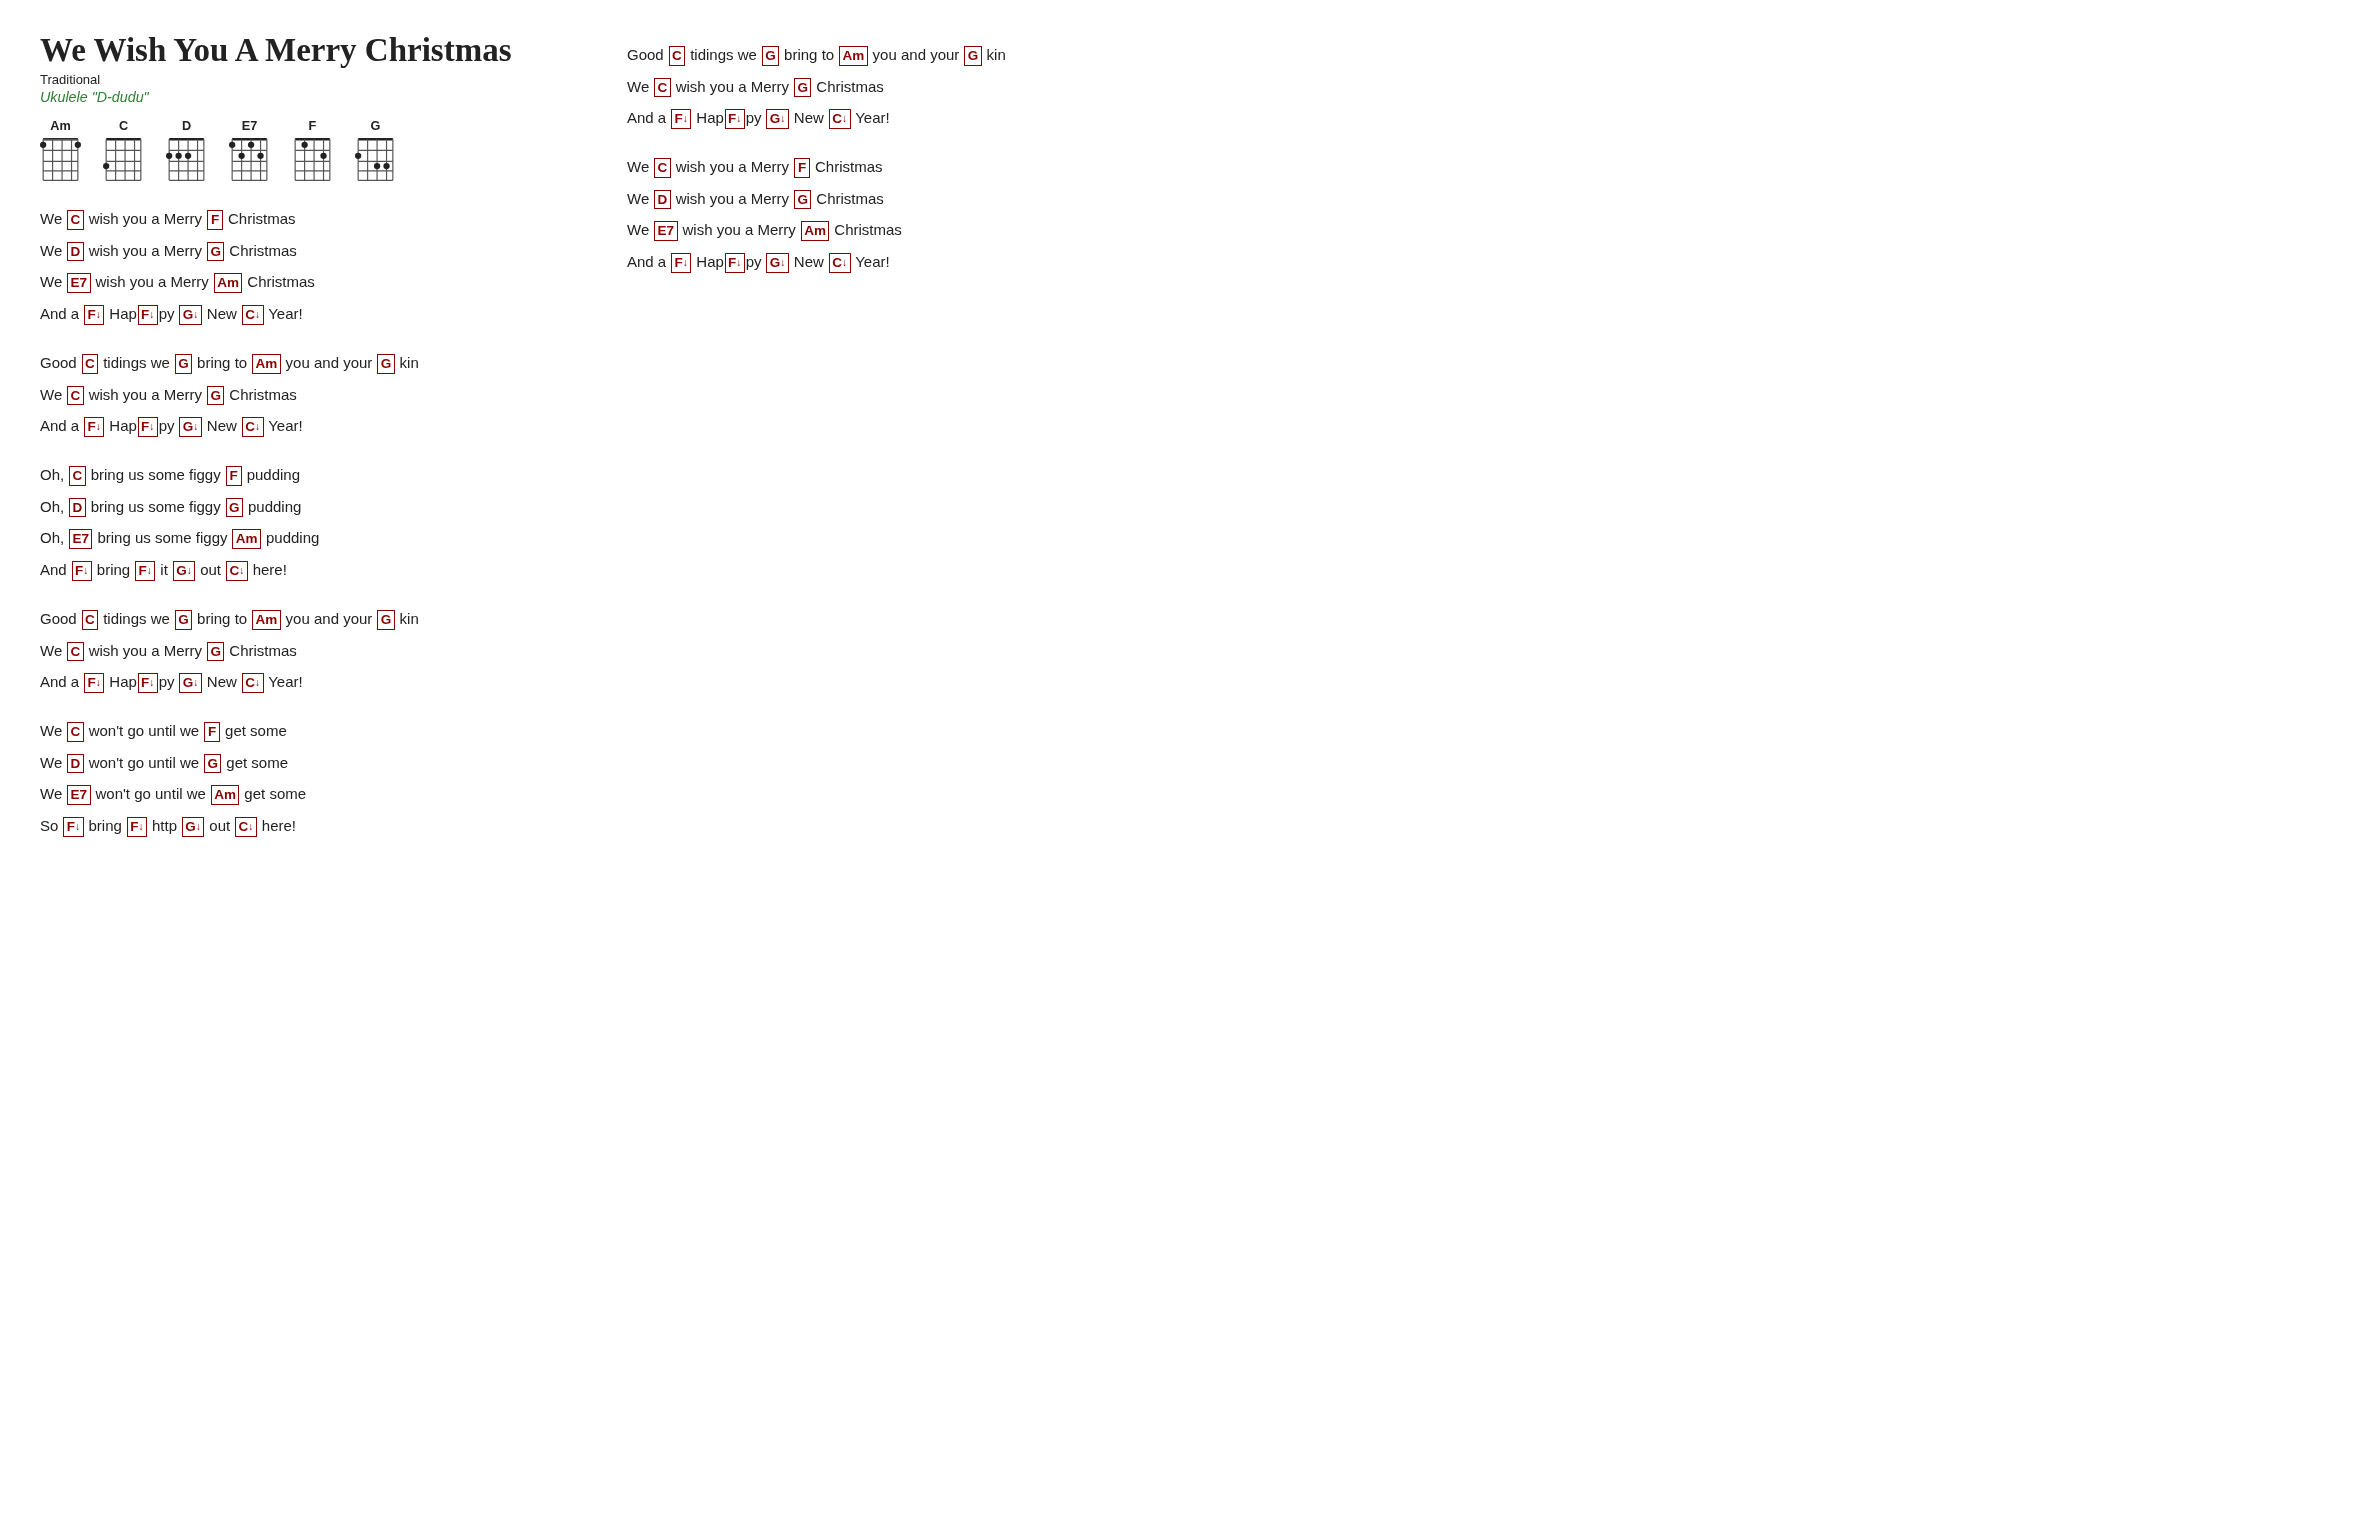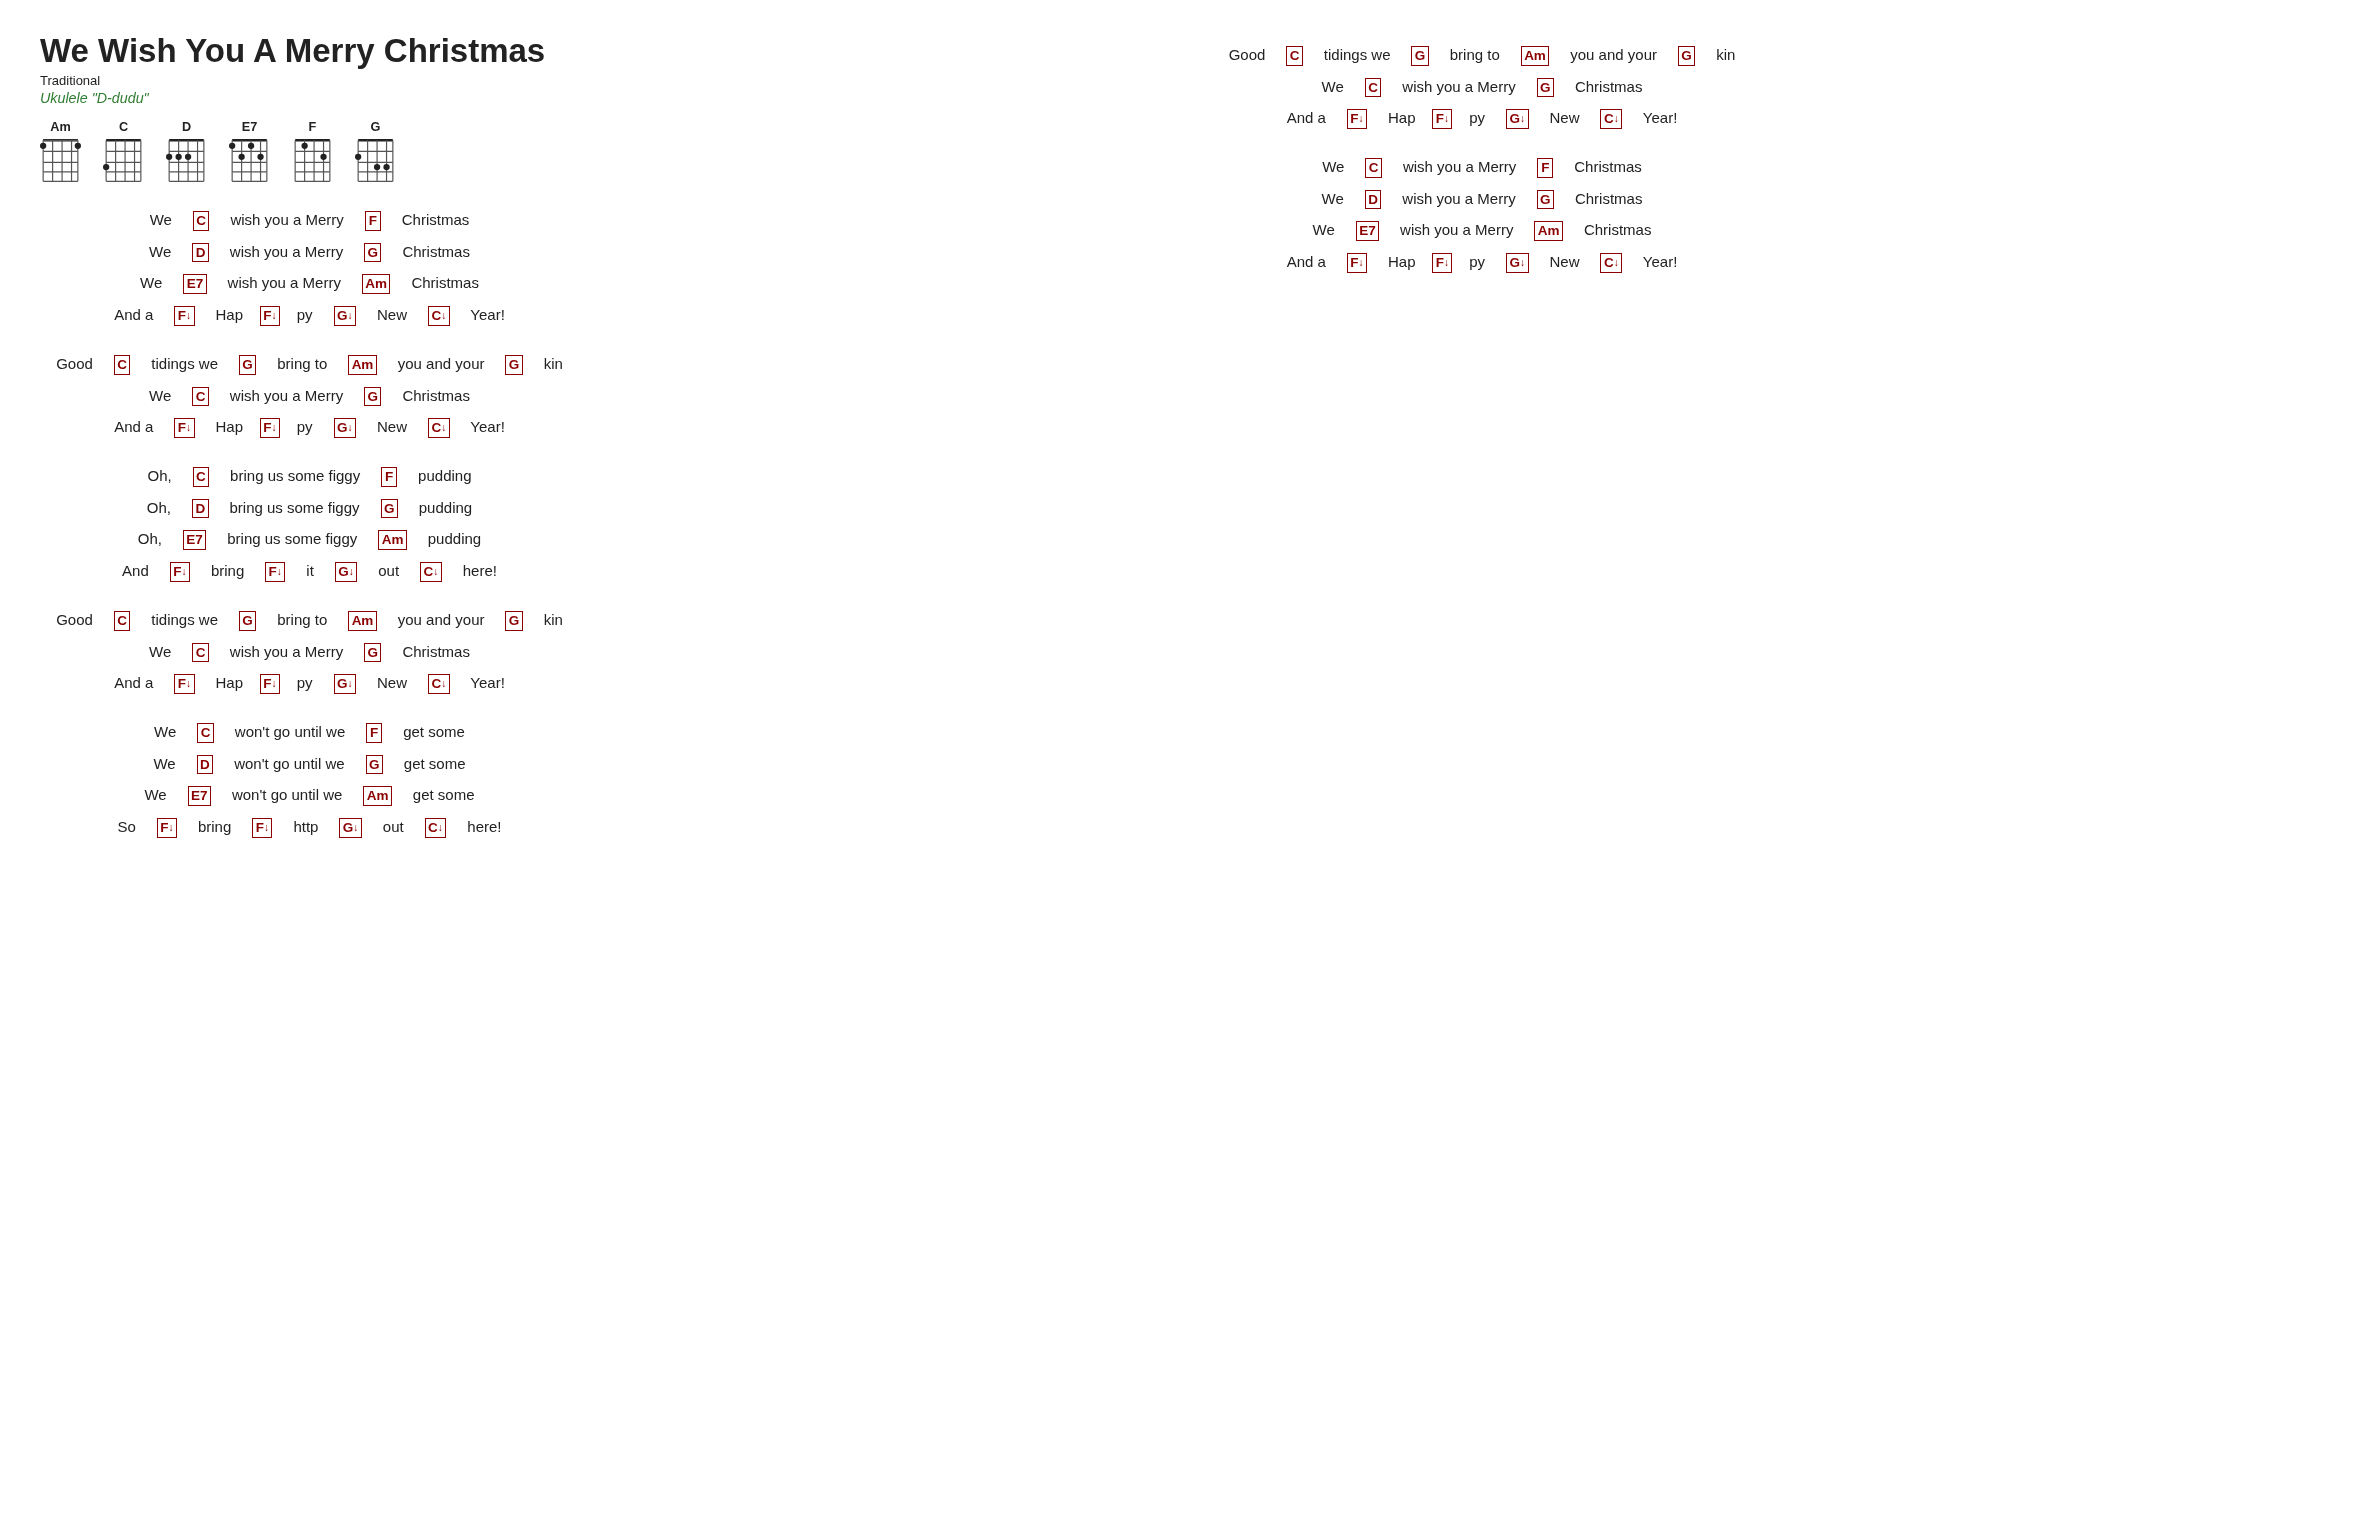--- a/index.html
+++ b/index.html
@@ -7,20 +7,21 @@
       background: #fff;
       font-family: Arial, sans-serif;
       font-size: 14.3px;
       color: #222;
       padding: 32px 40px;
     }
     h1 {
       font-size: 33px;
       font-weight: 900;
       margin-bottom: 3.2px;
+      font-family: Liberation Serif, serif;
     }
     .traditional {
       font-size: 13px;
       font-weight: 400;
       margin-bottom: 1.6px;
     }
     .tuning {
       color: #2e7d32;
       font-style: italic;
       font-size: 14.3px;
@@ -58,23 +59,22 @@
 
     .lyrics-section {
       margin-bottom: 19px;
       line-height: 2;
       font-size: 15px;
     }
     .lyrics-line {
       display: flex;
       flex-wrap: wrap;
       align-items: baseline;
-      gap: 16px;
+      gap: 0px;
       margin-bottom: 1.6px;
-      justify-content: center;
     }
     .chord-inline {
       display: inline-flex;
       align-items: center;
       justify-content: center;
       border: 1.6px solid #8b0000;
       color: #8b0000;
       font-weight: 900;
       font-size: 13.5px;
       padding: 0 2.4px;

